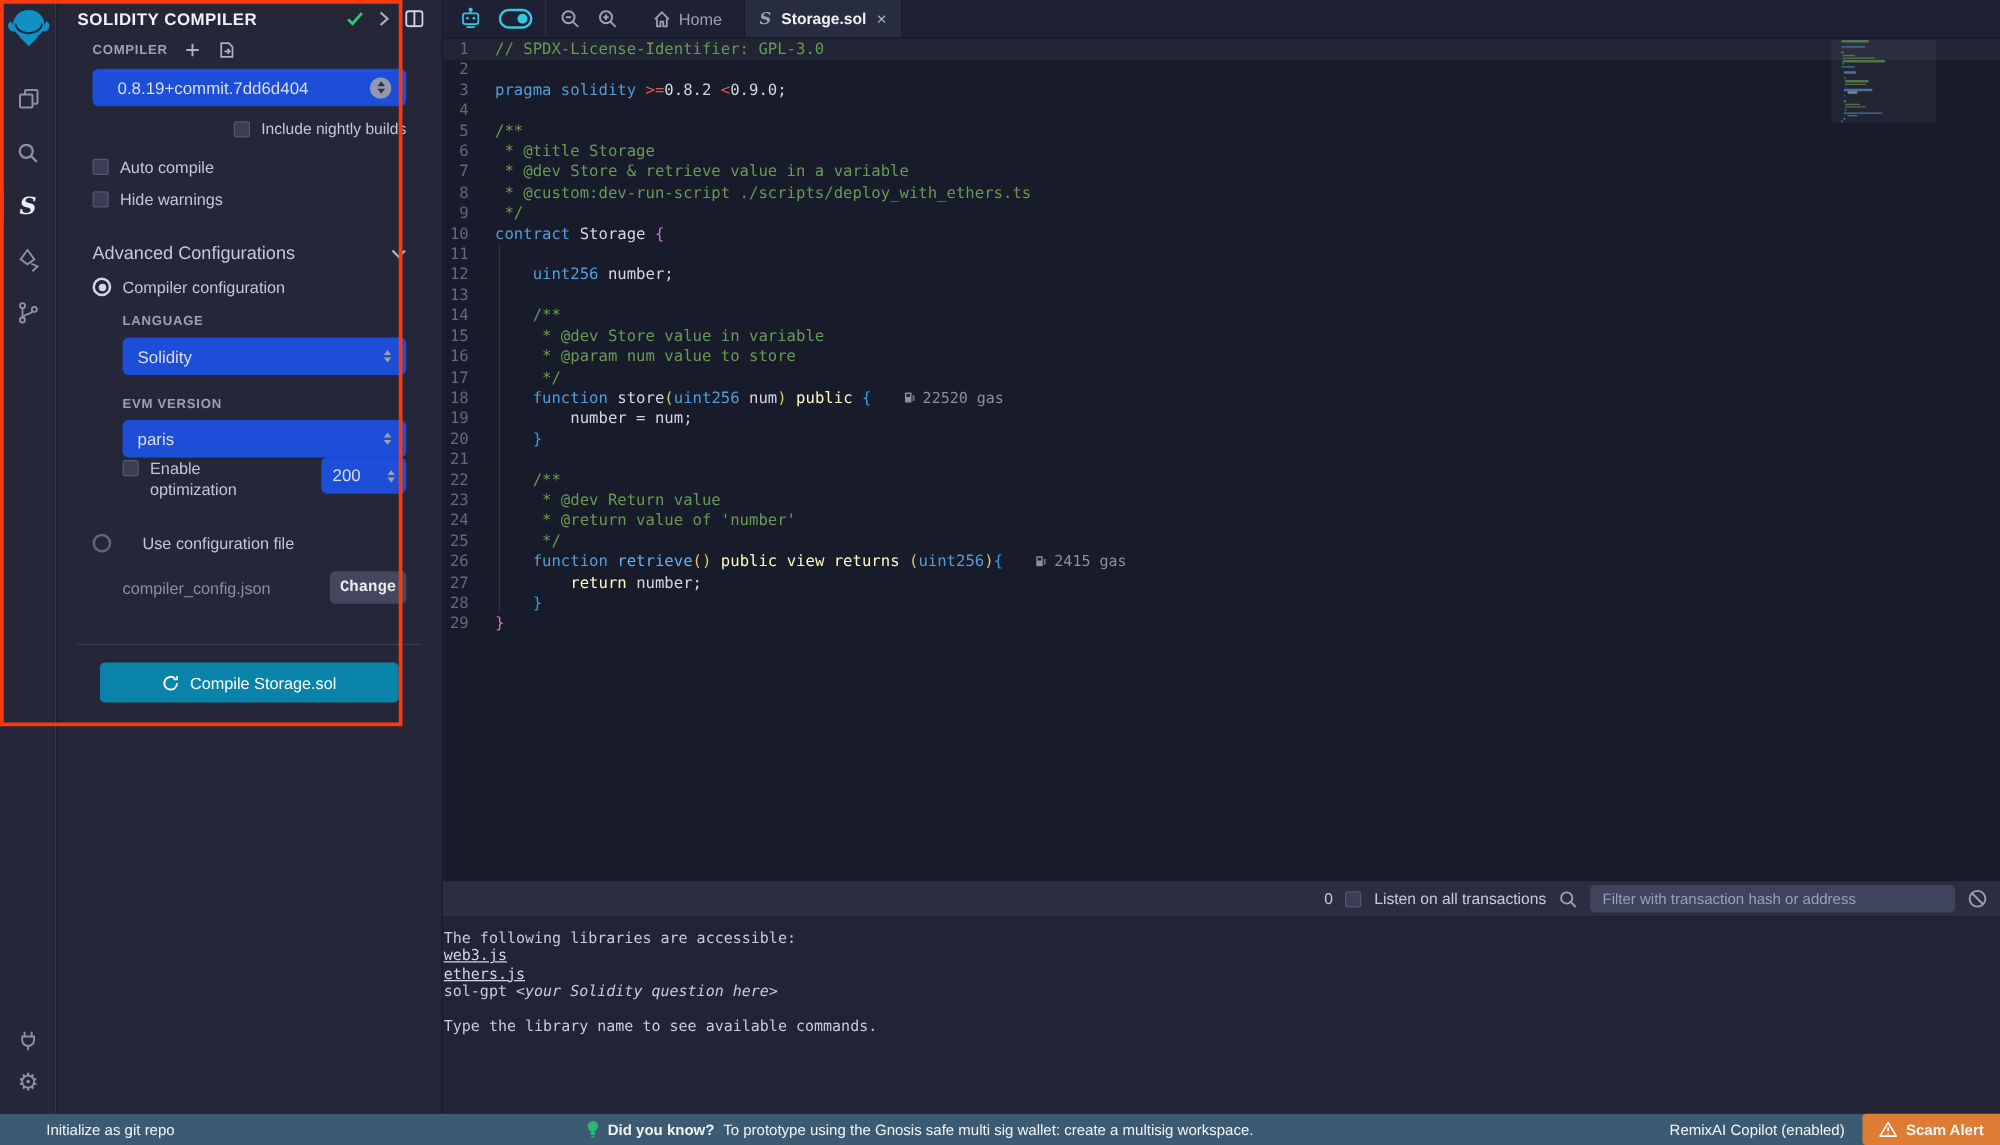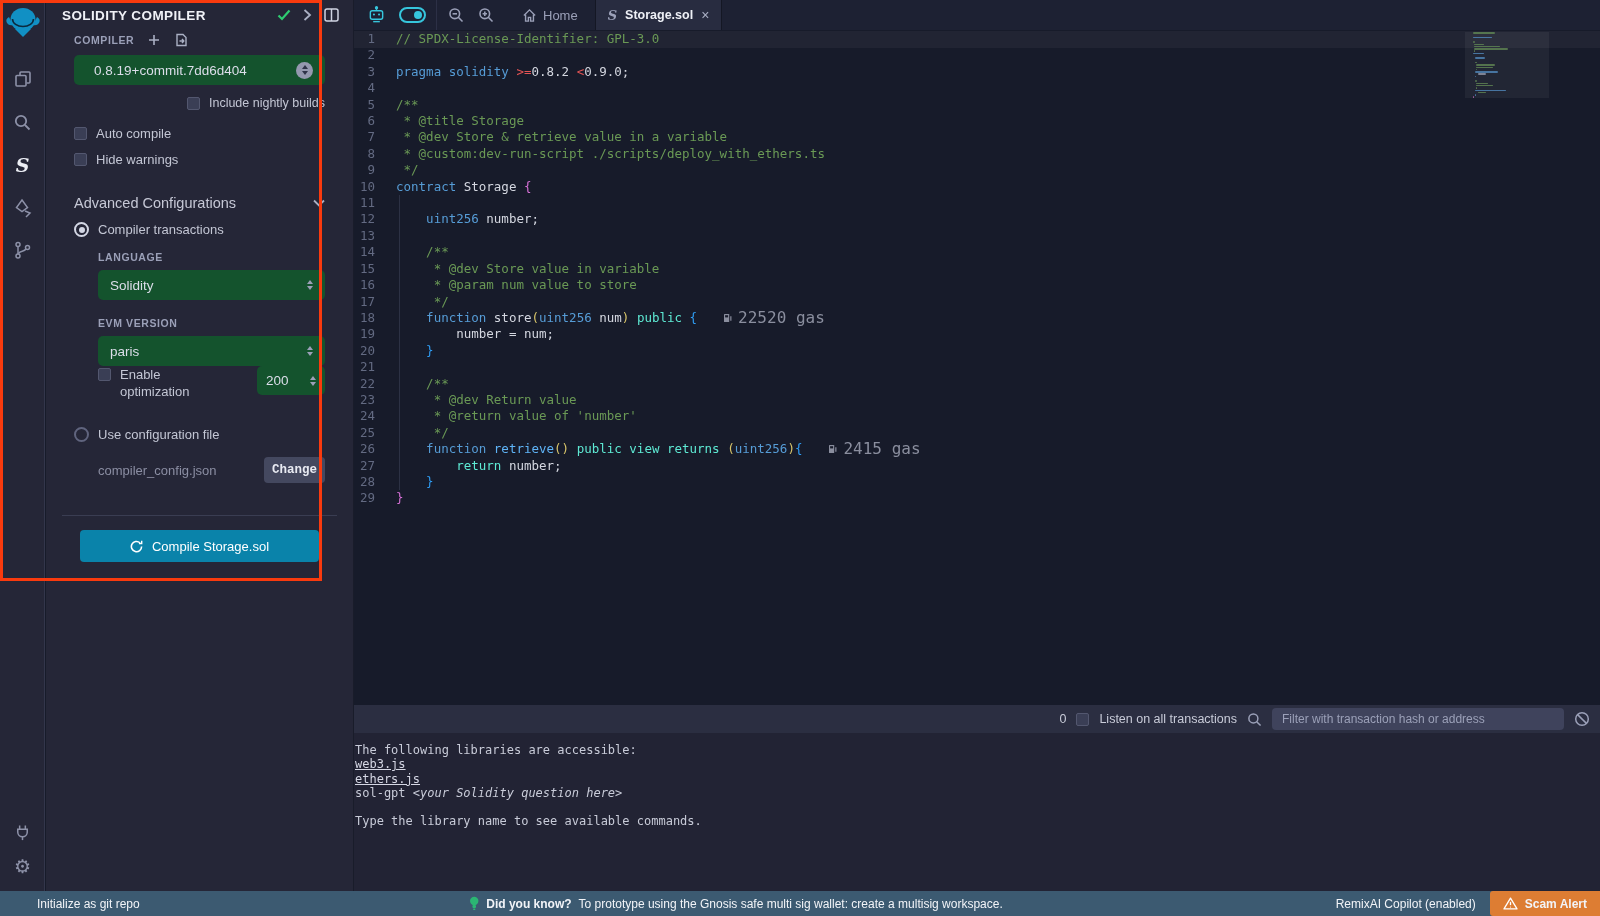--- a/index.html
+++ b/index.html
@@ -16,21 +16,21 @@
   .s-glyph { font-family:"DejaVu Serif", serif; font-weight:bold; font-style:italic; font-size:19px; line-height:1; }
   .gear-glyph { font-size:19px; line-height:1; }
 
   
   #side-panel { position:absolute; left:46px; top:0; width:308px; bottom:25px; background:#252637; border-right:1px solid #191c2a; z-index:1; }
   .sp-header { height:30px; padding:0 14px 0 16px; display:flex; align-items:center; gap:12px; }
   .sp-title { flex:1; font-size:13.5px; font-weight:bold; letter-spacing:.4px; color:#f0f1f7; }
   .sp-body { padding:0 28px; }
   .lbl-sm { font-size:10.5px; letter-spacing:.6px; color:#9ba0b8; font-weight:bold; }
   .row { display:flex; align-items:center; }
-  .sel { height:30px; background:#14532d; border-radius:5px; display:flex; align-items:center; padding:0 12px; color:#dcdeea; font-size:13.5px; }
+  .sel { height:30px; background:#1d4ed8; border-radius:5px; display:flex; align-items:center; padding:0 12px; color:#dcdeea; font-size:13.5px; }
   .sel .grow { flex:1; }
   .caretpair { display:flex; flex-direction:column; gap:2px; align-items:center; }
   .caretpair i { display:block; width:0; height:0; border-left:3.5px solid transparent; border-right:3.5px solid transparent; }
   .caretpair i.up { border-bottom:4px solid #9ba0b8; }
   .caretpair i.dn { border-top:4px solid #9ba0b8; }
   .spin-circle { width:17px; height:17px; border-radius:50%; background:#9498af; display:flex; align-items:center; justify-content:center; }
   .spin-circle .caretpair i.up { border-bottom-color:#2e3248; }
   .spin-circle .caretpair i.dn { border-top-color:#2e3248; }
   .cb { width:13px; height:13px; background:#3a3e55; border:1px solid #53576f; border-radius:2px; flex:none; }
   .rd { width:15px; height:15px; border-radius:50%; border:2px solid #60647e; flex:none; position:relative; }
@@ -59,28 +59,28 @@
 
   
   #editor { position:absolute; top:30px; left:0; right:0; height:675px; background:#171b2a; overflow:hidden; }
   #cur-line { position:absolute; top:1px; left:0; right:0; height:17px; background:rgba(255,255,255,.045); }
   #ed-lines { position:absolute; top:1px; left:0; font-family:"DejaVu Sans Mono", monospace; font-size:12.5px; line-height:16.4px; white-space:pre; }
   .cl { display:flex; }
   .ln { display:inline-block; width:52px; text-align:right; color:#636a82; flex:none; }
   .code { margin-left:21px; }
   .tk-cmt { color:#6a9955; }
   .tk-kw  { color:#569cd6; }
-  .tk-kw2 { color:#5eead4; }
+  .tk-kw2 { color:#fef9c3; }
   .tk-op  { color:#e45454; }
   .tk-plain { color:#d4d7e0; }
   .tk-b1 { color:#d670d6; }
   .tk-b2 { color:#2f9df4; }
   .tk-gold { color:#d9c66a; }
   .tk-fn2 { color:#5fb4f7; }
-  .gas { display:inline-flex; align-items:center; gap:5px; margin-left:26px; font-size:16px; color:#8a8e9e; }
+  .gas { display:inline-flex; align-items:center; gap:5px; margin-left:26px; font-size:12px; color:#8a8e9e; }
   #indent-guide { position:absolute; width:1px; background:#2c3144; left:76px; }
   
   #minimap { position:absolute; top:2px; right:55px; width:72px; height:120px; }
   #minimap-band { position:absolute; top:0; left:-8px; right:-4px; height:66px; background:rgba(255,255,255,.05); }
   .mm-bar { position:absolute; height:1.6px; border-radius:1px; opacity:.85; }
   .mm-cmt { background:#5d8152; } .mm-kw { background:#4d83b4; } .mm-plain { background:#8d93a5; }
   .mm-b1 { background:#b065b0; } .mm-b2 { background:#4d83b4; } .mm-kw2 { background:#5d8152; }
 
   
   #term-head { position:absolute; top:705px; left:0; right:0; height:28px; background:#2b2e41; display:flex; align-items:center; padding:0 10px; }
@@ -217,21 +217,21 @@
 
     <div class="row" style="margin-top:28px;">
       <span style="font-size:14.5px; color:#c6c8d6;">Advanced Configurations</span>
       <svg style="margin-left:auto" width="12" height="8" viewBox="0 0 12 8" fill="none" stroke="#aab0c4" stroke-width="1.8">
           <path d="M1 1.5 L6 6.5 11 1.5"></path>
         </svg>
     </div>
 
     <div class="row" style="margin-top:11px;">
       <span class="rd sel-on"></span>
-      <span class="chk-label">Compiler transactions</span>
+      <span class="chk-label">Compiler configuration</span>
     </div>
 
     <div style="margin-left:24px; margin-top:14px;">
       <div class="lbl-sm">LANGUAGE</div>
       <div class="sel" style="margin-top:7px;">
         <span class="grow">Solidity</span>
         <span class="caretpair">
             <i class="up"></i>
             <i class="dn"></i>
           </span>
@@ -252,21 +252,21 @@
         <div class="sel" style="margin-left:auto; width:68px; height:29px; padding:0 9px;">
           <span class="grow">200</span>
           <span class="caretpair">
               <i class="up"></i>
               <i class="dn"></i>
             </span>
         </div>
       </div>
     </div>
 
-    <div class="row" style="margin-top:27px;">
+    <div class="row" style="margin-top:27px;gap:16px;">
       <span class="rd"></span>
       <span class="chk-label">Use configuration file</span>
     </div>
 
     <div class="row" style="margin-top:15px; margin-left:24px;">
       <span style="font-size:13px; color:#8b8ea3;">compiler_config.json</span>
       <button class="btn-gray" style="margin-left:auto; width:61px; height:26px;font-family:Liberation Mono, monospace;">Change</button>
     </div>
 
     <div class="divider"></div>

